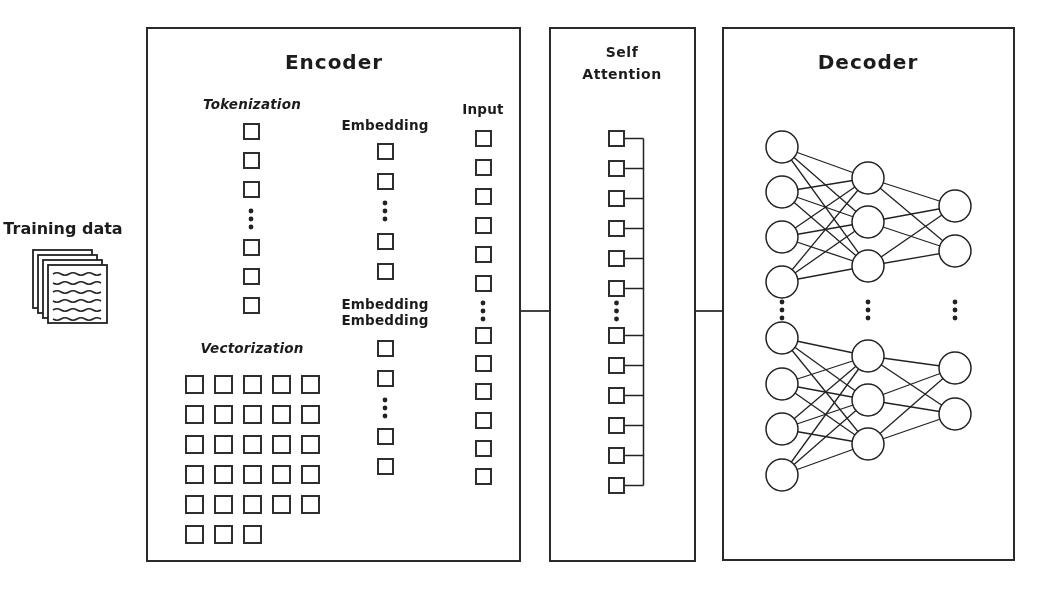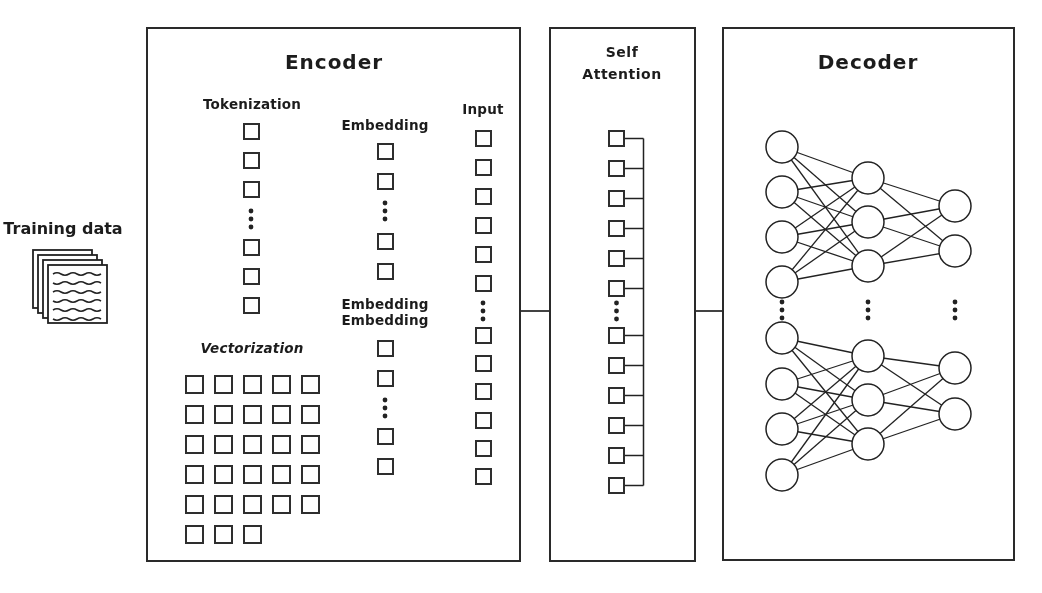--- a/index.html
+++ b/index.html
@@ -8,21 +8,21 @@
   .frame{position:absolute;border:2px solid #2a2a2a;background:transparent;box-sizing:border-box;z-index:1;}
   #art{position:absolute;left:0;top:0;z-index:2;pointer-events:none;}
   .sq{position:absolute;box-sizing:border-box;border:2px solid #2e2e2e;background:#ffffff;z-index:3;}
   .lbl{position:absolute;transform:translateX(-50%);font-weight:bold;white-space:nowrap;z-index:4;
        color:#1c1c1c;}
   .lbl-s{font-size:13.5px;letter-spacing:0.2px;}
   .lbl-t{font-size:20px;letter-spacing:1px;}
   .lbl-c{text-align:center;white-space:normal;}
   #training-label{left:63px;top:219px;font-size:16px;}
   #encoder-title{left:334px;top:50px;}
-  #tokenization-label{left:252px;top:96px;}
+  #tokenization-label{left:252px;top:96px;font-style:italic;}
   #embedding-label{left:385px;top:117px;}
   #pe-label{left:385px;top:296px;line-height:16px;width:110px;}
   #input-label{left:483px;top:101px;}
   #vectorization-label{left:252px;top:340px;font-style:italic;}
   #sa-title{left:622px;top:41px;font-size:14px;line-height:22px;letter-spacing:0.5px;width:130px;}
   #decoder-title{left:868px;top:50px;}
   #encoder-box{left:146px;top:27px;width:375px;height:535px;}
   #sa-box{left:549px;top:27px;width:147px;height:535px;}
   #decoder-box{left:722px;top:27px;width:293px;height:534px;}
 </style>

